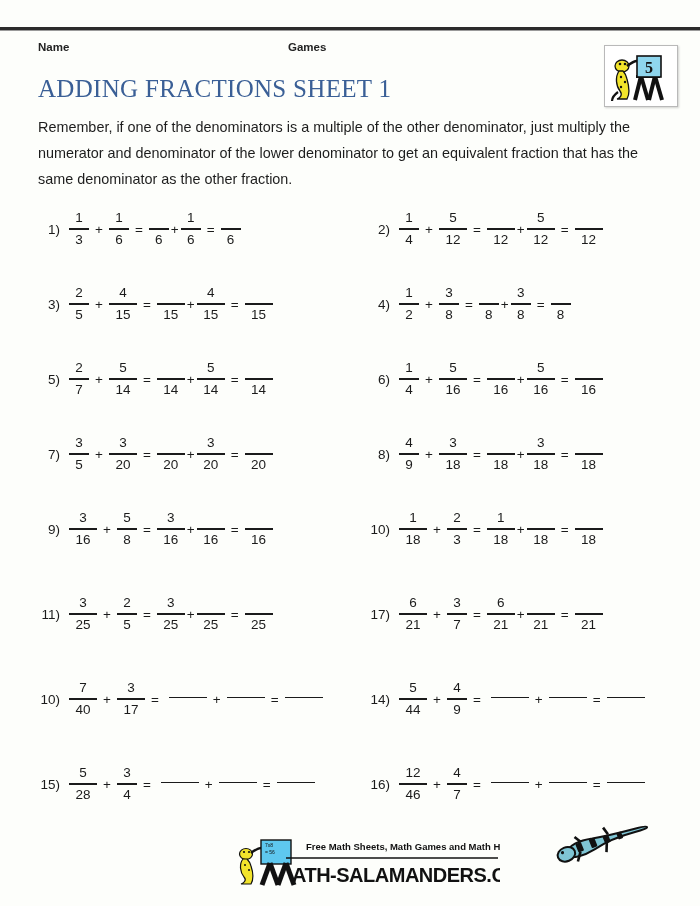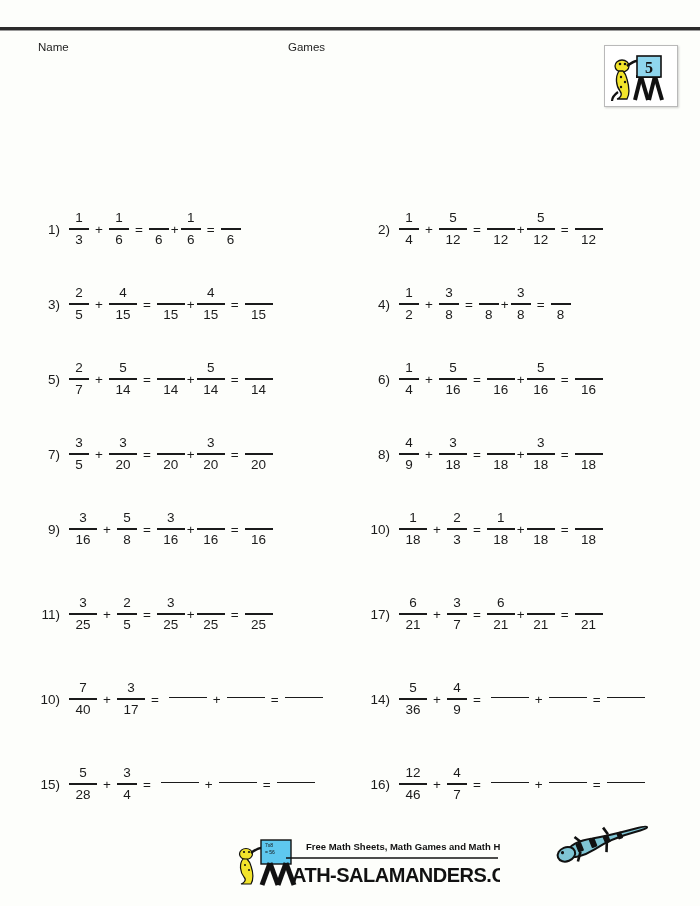--- a/index.html
+++ b/index.html
@@ -33,20 +33,21 @@
     border-bottom: 1px solid #9a9a9a;
   }
 
   
   .hdr {
     position: absolute;
     top: 41px;
     left: 38px;
     right: 38px;
     height: 20px;
+    font-weight: bold;
   }
   .hdr .name-label {
     position: absolute;
     left: 0;
     top: 0;
     font-size: 11.5px;
     color: #232323;
   }
   .hdr .date-label {
     position: absolute;
@@ -226,21 +227,23 @@
       <g fill="#111" stroke="none">
         <circle cx="15" cy="18" r="1.3"></circle>
         <circle cx="20" cy="18" r="1.3"></circle>
         <circle cx="16" cy="31" r="1.2"></circle>
         <circle cx="20" cy="36" r="1.2"></circle>
         <circle cx="16" cy="41" r="1.2"></circle>
       </g>
     </svg>
   </div>
 
-
+  <div class="title">ADDING FRACTIONS SHEET 1</div>
+
+  <div class="instructions">Remember, if one of the denominators is a multiple of the other denominator, just multiply the numerator and denominator of the lower denominator to get an equivalent fraction that has the same denominator as the other fraction.</div>
 
   <div class="problems">
       <div class="prow">
         <div class="prob left">
           <span class="pnum">1)</span>
           <span class="frac w1">
             <span class="num">1</span>
             <span class="bar"></span>
             <span class="den">3</span>
           </span>
@@ -651,21 +654,21 @@
           <span class="op tight">+</span>
           <span class="ansline"></span>
           <span class="op tight">=</span>
           <span class="ansline"></span>
         </div>
         <div class="prob right">
           <span class="pnum">14)</span>
           <span class="frac w2">
             <span class="num">5</span>
             <span class="bar"></span>
-            <span class="den">36</span>
+            <span class="den">44</span>
           </span>
           <span class="op">+</span>
           <span class="frac w1">
             <span class="num">4</span>
             <span class="bar"></span>
             <span class="den">9</span>
           </span>
           <span class="op">=</span>
           <span class="ansline"></span>
           <span class="op tight">+</span>

